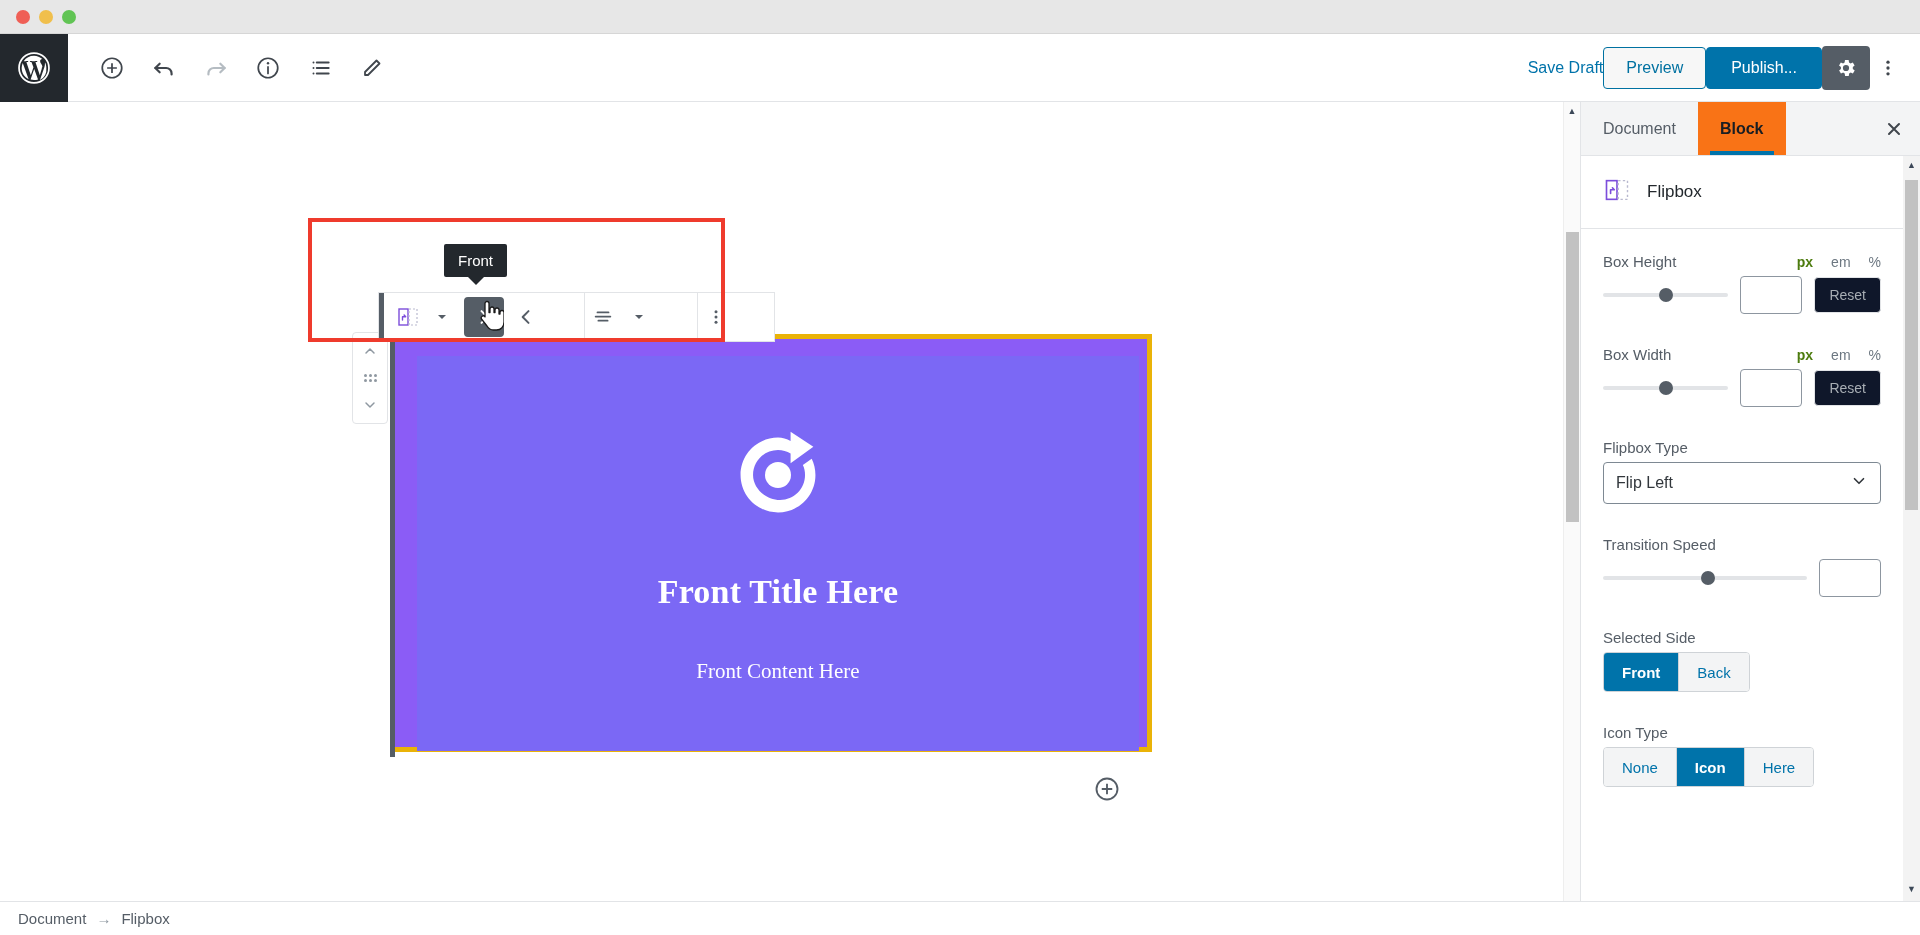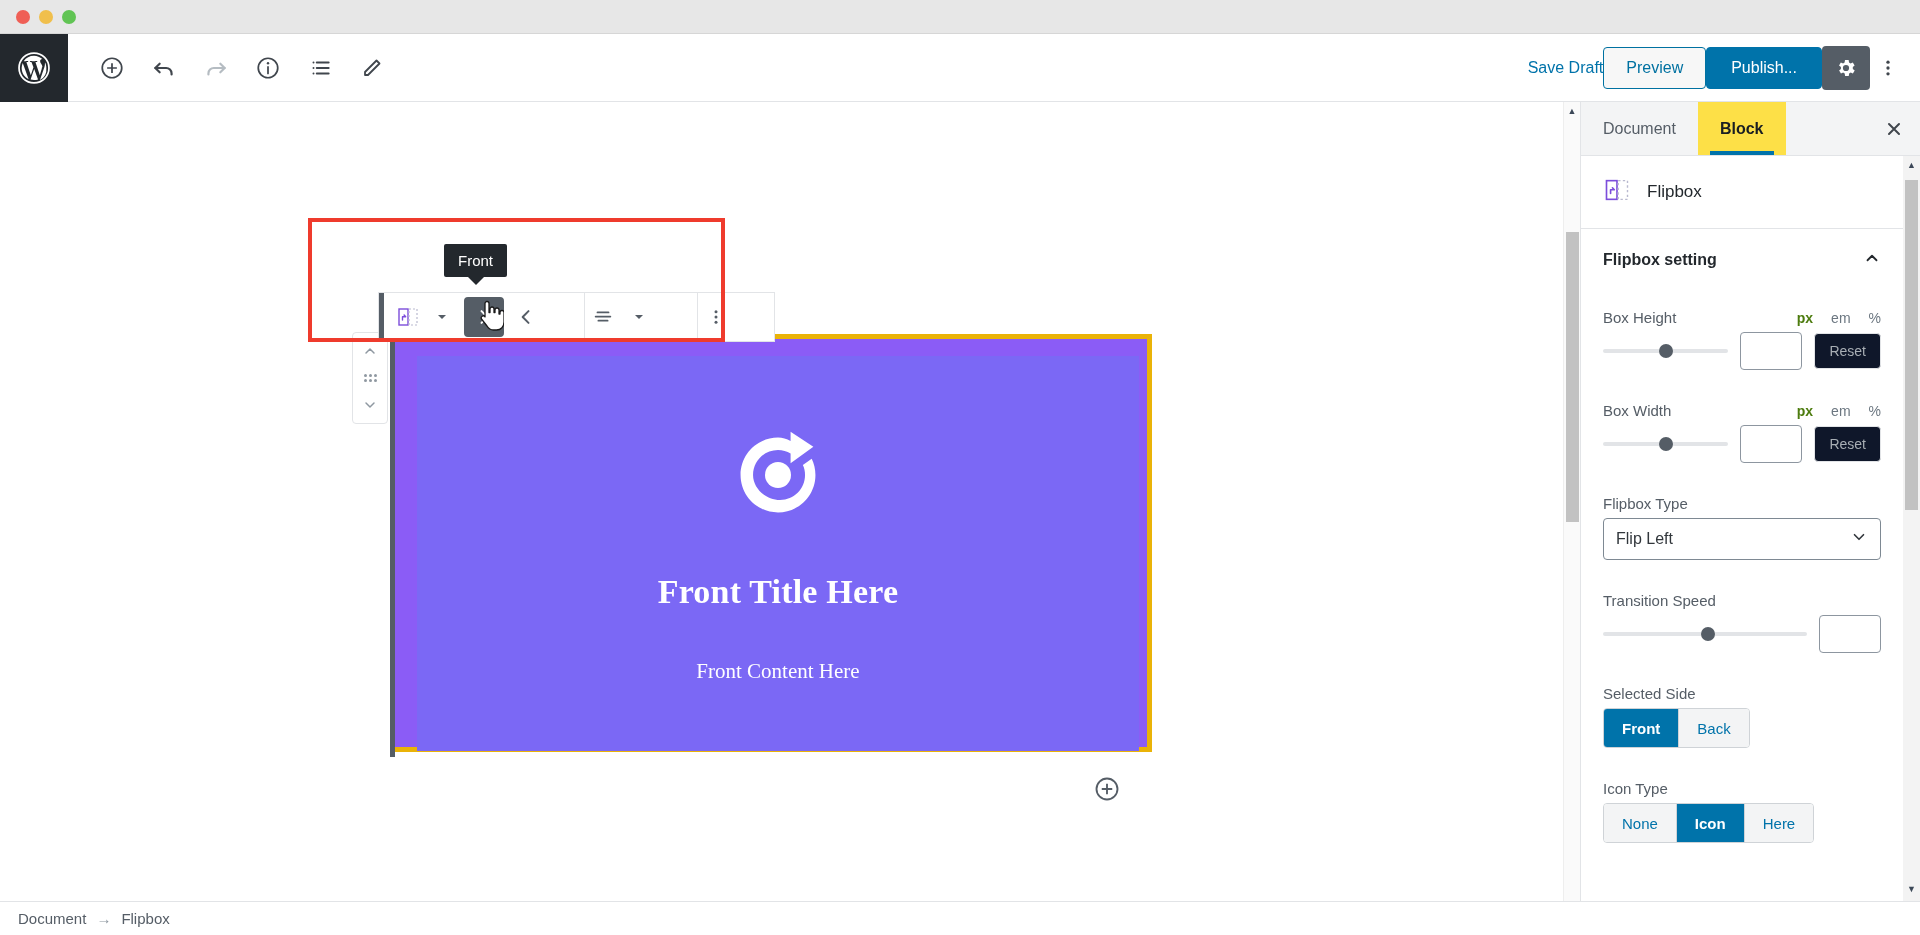--- a/index.html
+++ b/index.html
@@ -182,21 +182,21 @@
   }
   .sb-tabs {
     height: 54px; display: flex; align-items: stretch;
     background: #f3f4f5; border-bottom: 1px solid #e2e4e7; position: relative;
   }
   .sb-tab {
     padding: 0 22px; display: flex; align-items: center; font-size: 16px;
     color: #555d66; cursor: pointer; background: none; border: none;
     font-family: inherit; position: relative;
   }
-  .sb-tab.active { color: #191e23; font-weight: bold; background: #fde047; }
+  .sb-tab.active { color: #191e23; font-weight: bold; background: #f97316; }
   .sb-tab.active::after {
     content: ""; position: absolute; left: 12px; right: 12px; bottom: 0;
     height: 4px; background: #0073aa;
   }
   .sb-close {
     margin-left: auto; width: 52px; display: flex; align-items: center;
     justify-content: center; background: none; border: none;
     cursor: pointer; color: #40464d;
   }
   .sb-scroll { flex: 1; overflow: hidden; padding-right: 17px; position: relative; }
@@ -490,28 +490,20 @@
           <span>
             <svg width="28" height="28" viewBox="0 0 24 24" fill="none">
               <rect x="3" y="4" width="9" height="16" stroke="#7c4ddb" stroke-width="1.4"></rect>
               <rect x="13" y="4" width="8" height="16" stroke="#b9b9cf" stroke-width="1.2" stroke-dasharray="2 2"></rect>
               <path d="M6.5 15v-3.2h3.2M9.7 11.8l-1.6-1.7" stroke="#7c4ddb" stroke-width="1.4" stroke-linecap="round" stroke-linejoin="round"></path>
             </svg>
           </span>
           <span class="blk-title">Flipbox</span>
         </div>
 
-        <div class="panel-head">
-          <span class="lbl">Flipbox setting</span>
-          <span>
-            <svg width="18" height="18" viewBox="0 0 24 24" fill="none" stroke="#23282d" stroke-width="2.4" stroke-linecap="round" stroke-linejoin="round">
-                <path d="M6 15l6-6 6 6"></path>
-              </svg>
-          </span>
-        </div>
 
         <div class="field field-gap">
           <div class="field-row">
             <span class="field-label">Box Height</span>
             <span class="units">
               <button class="unit active">px</button>
               <button class="unit">em</button>
               <button class="unit">%</button>
             </span>
           </div>

